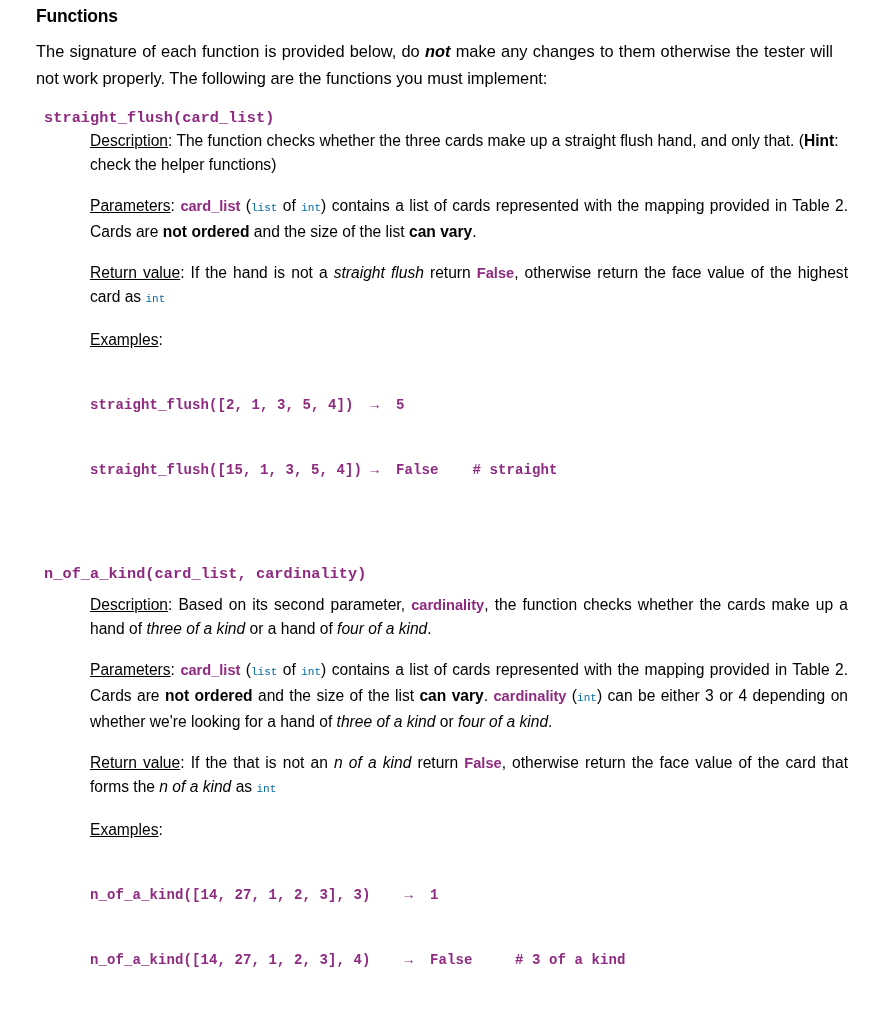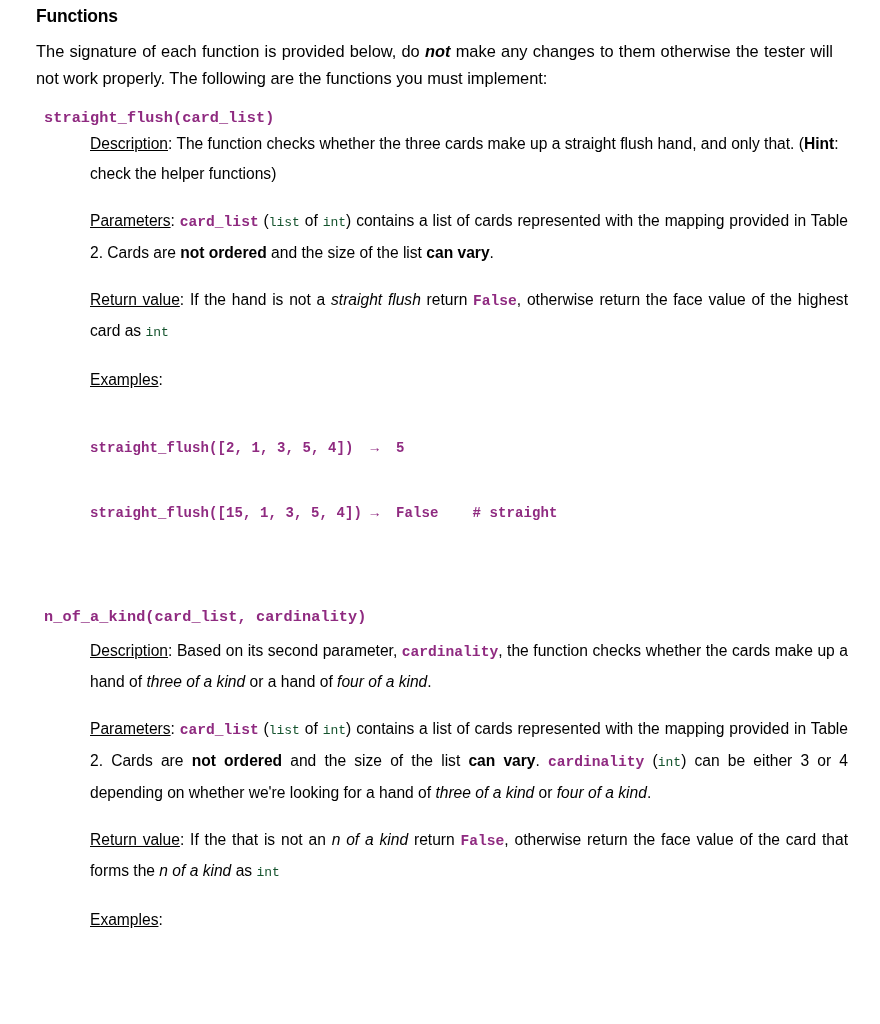--- a/index.html
+++ b/index.html
@@ -58,46 +58,46 @@
     letter-spacing: 0.1px;
     white-space: pre;
   }
   .func-body {
     padding-left: 90px;
     padding-right: 32px;
   }
   .para {
     margin: 0;
     font-size: 15.6px;
-    line-height: 30px;
+    line-height: 24px;
     text-align: justify;
     text-justify: inter-word;
     color: #000000;
   }
   .para.nojust { text-align: left; }
 
   .lbl {
     text-decoration: underline;
     text-underline-offset: 1px;
   }
   b, .bold { font-weight: bold; }
   i, .it { font-style: italic; }
 
   
   .code {
-    font-family: Liberation Mono, monospace;
+    font-family: Liberation Sans, sans-serif;
     font-weight: bold;
     color: #8f2a80;
     font-size: 14.6px;
   }
   .type {
     font-family: "Liberation Mono", monospace;
     font-weight: normal;
-    color: #14532d;
-    font-size: 13px;
+    color: #0369a1;
+    font-size: 11px;
   }
 
   
   .examples {
     font-family: "Liberation Mono", monospace;
     font-weight: bold;
     color: #8f2a80;
     font-size: 14px;
     line-height: 21.5px;
     white-space: pre;
@@ -179,19 +179,23 @@
       <p class="para">
         <span class="lbl">Return value</span><span>: If the that is not an </span><i>n of a kind</i><span> return </span><span class="code">False</span><span>, otherwise return the face value of the card that forms the </span><i>n of a kind</i><span> as </span><span class="type">int</span>
       </p>
 
       <div class="gap-md"></div>
 
       <p class="para nojust">
         <span class="lbl">Examples</span><span>:</span>
       </p>
 
+      <div class="examples">
+        <span class="ex-row">n_of_a_kind([14, 27, 1, 2, 3], 3)    →  1</span>
+        <span class="ex-row">n_of_a_kind([14, 27, 1, 2, 3], 4)    →  False     # 3 of a kind</span>
+      </div>
 
     </div>
   </div>
 
   <div class="gap-xxl"></div>
 
 </div>
 
 </body></html>

